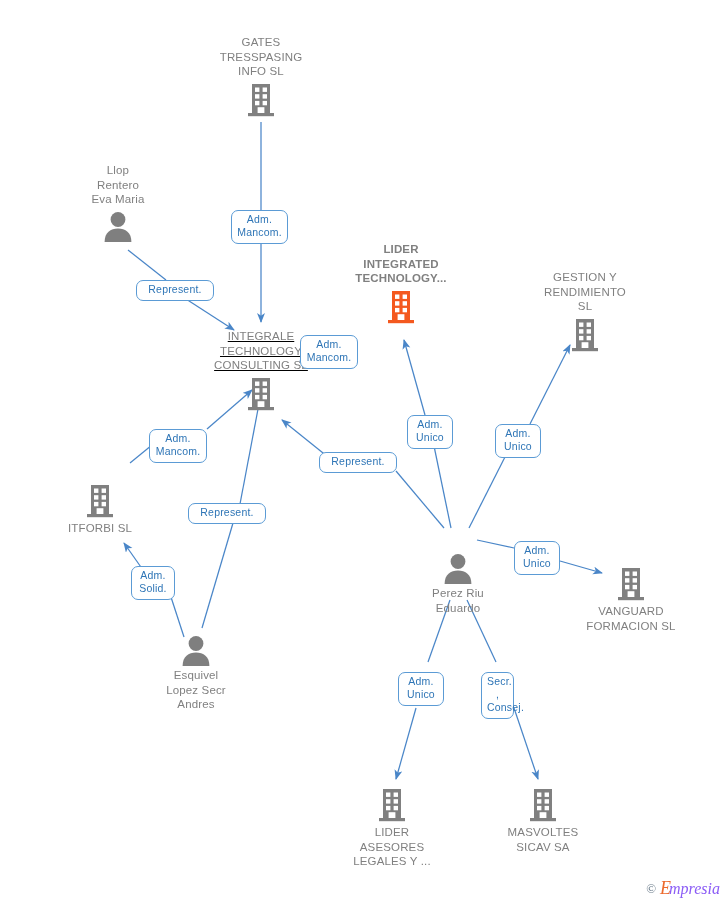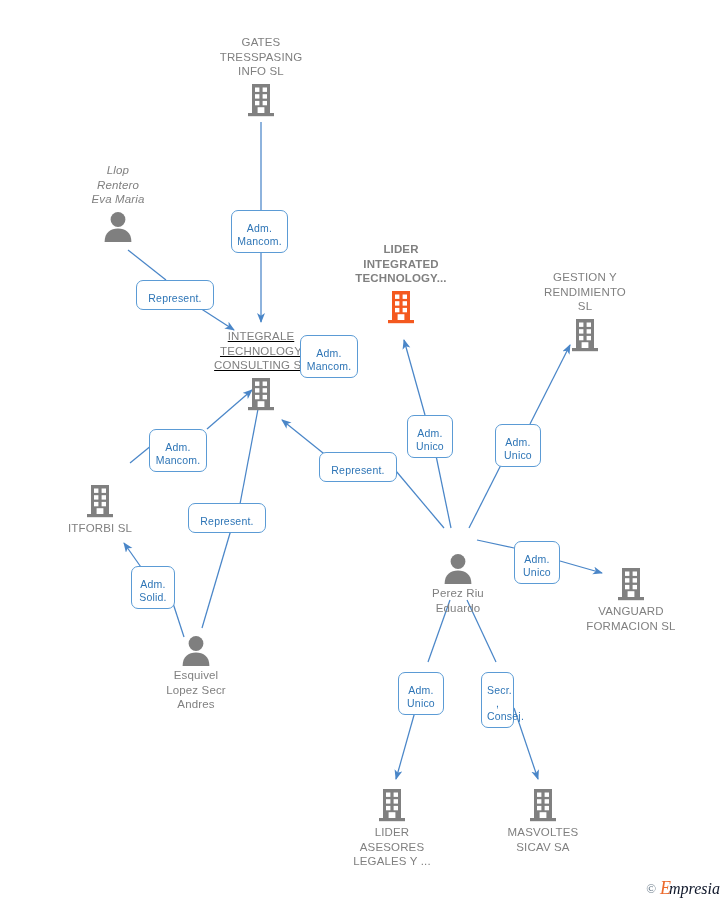--- a/index.html
+++ b/index.html
@@ -63,21 +63,21 @@
   .edge-label {
     position: absolute;
     box-sizing: border-box;
     background: #ffffff;
     border: 1.3px solid #5b9bd5;
     border-radius: 7px;
     color: #2e75b6;
     font-size: 10.5px;
     line-height: 13px;
     text-align: center;
-    padding: 11px 5px 4px 5px;
+    padding: 2px 5px 4px 5px;
     white-space: pre-line;
     letter-spacing: 0.2px;
   }
   .watermark {
     position: absolute;
     right: 8px;
     bottom: 6px;
     display: flex;
     align-items: center;
     gap: 4px;
@@ -89,21 +89,21 @@
     font-size: 13px;
     color: #6a7b8a;
   }
   .watermark .wm-e {
     color: #ec6a2c;
     font-style: italic;
     font-size: 18px;
     font-family: "Liberation Serif", serif;
   }
   .watermark .wm-rest {
-    color: #0f172a;
+    color: #8b5cf6;
     font-style: italic;
     font-size: 16px;
     margin-left: -2px;
     font-family: "Liberation Serif", serif;
   }
 </style>
 </head>
 <body>
 
 <div id="canvas">
@@ -165,21 +165,21 @@
         <rect x="15.6" y="5.5" width="4.4" height="4.4" fill="#ffffff"></rect>
         <rect x="8" y="12.2" width="4.4" height="4.4" fill="#ffffff"></rect>
         <rect x="15.6" y="12.2" width="4.4" height="4.4" fill="#ffffff"></rect>
         <rect x="8" y="18.9" width="4.4" height="4.4" fill="#ffffff"></rect>
         <rect x="15.6" y="18.9" width="4.4" height="4.4" fill="#ffffff"></rect>
         <rect x="10.6" y="25.2" width="6.8" height="5.8" fill="#ffffff"></rect>
       </svg>
     </span>
   </div>
 
-  <div class="node labeled-above" style="left:118px; top:163px;font-style:italic;">
+  <div class="node labeled-above" style="left:118px; top:163px;">
     <span class="node-label">Llop
 Rentero
 Eva Maria</span>
     <span class="icon-wrap">
       <svg width="30" height="32" viewBox="0 0 30 32" xmlns="http://www.w3.org/2000/svg">
         <circle cx="15" cy="9.5" r="7.4" fill="#7f7f7f"></circle>
         <path d="M1.6,32 C1.6,22.6 7.6,18.6 15,18.6 C22.4,18.6 28.4,22.6 28.4,32 Z" fill="#7f7f7f"></path>
       </svg>
     </span>
   </div>

